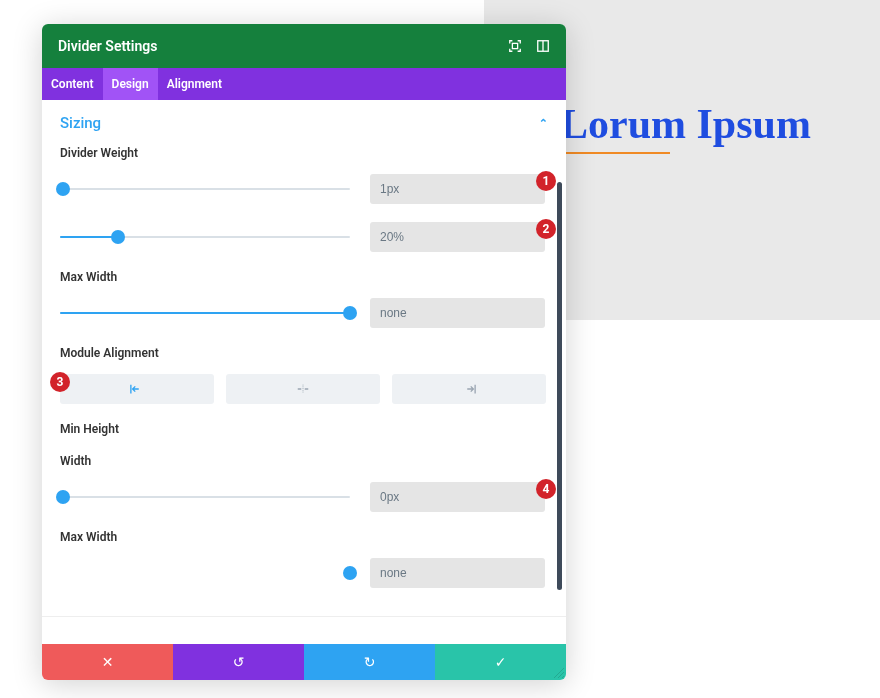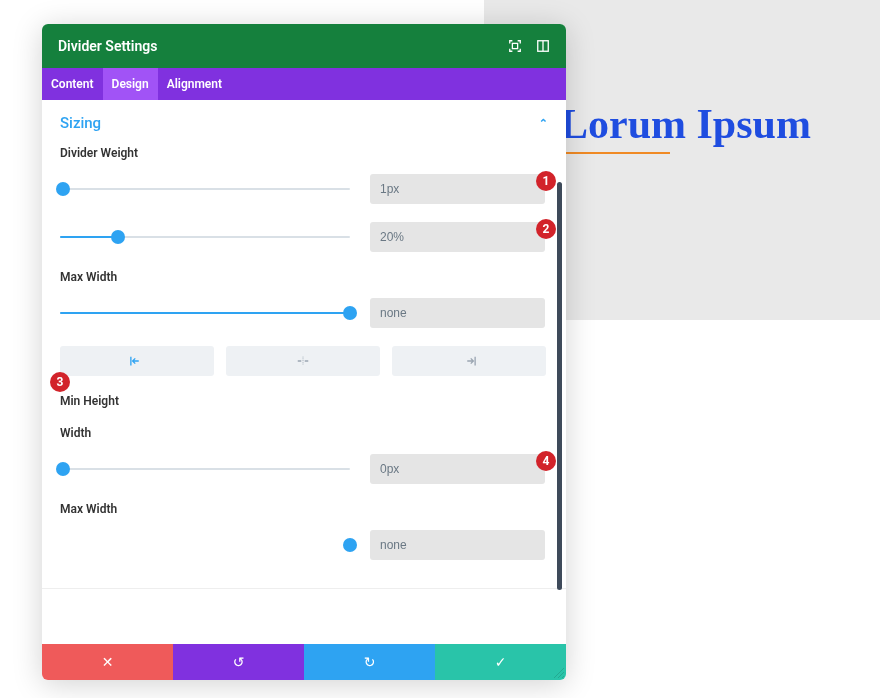--- a/index.html
+++ b/index.html
@@ -130,20 +130,21 @@
                 <div class="slider-wrap">
                   <div class="slider-track"></div>
                   <div class="slider-fill" style="width:100%;"></div>
                   <div class="slider-thumb" style="left:100%;"></div>
                 </div>
                 <input class="value-box" value="none" style="">
               </div>
             </div>
 
             <div class="control-row" style="position:relative;">
+              <span class="control-label">Module Alignment</span>
               <div class="badge" style="left:-10px;top:26px;">3</div>
               <div class="align-buttons">
                 <div class="align-btn">
                   <svg class="align-svg" viewBox="0 0 16 12">
                     <line x1="1" y1="1" x2="1" y2="11" stroke="#2ea3f2" stroke-width="1.5"></line>
                     <path d="M10 6 L4 6 M6 3 L3 6 L6 9" fill="none" stroke="#2ea3f2" stroke-width="1.5"></path>
                   </svg>
                 </div>
                 <div class="align-btn">
                   <svg class="align-svg" viewBox="0 0 16 12">

